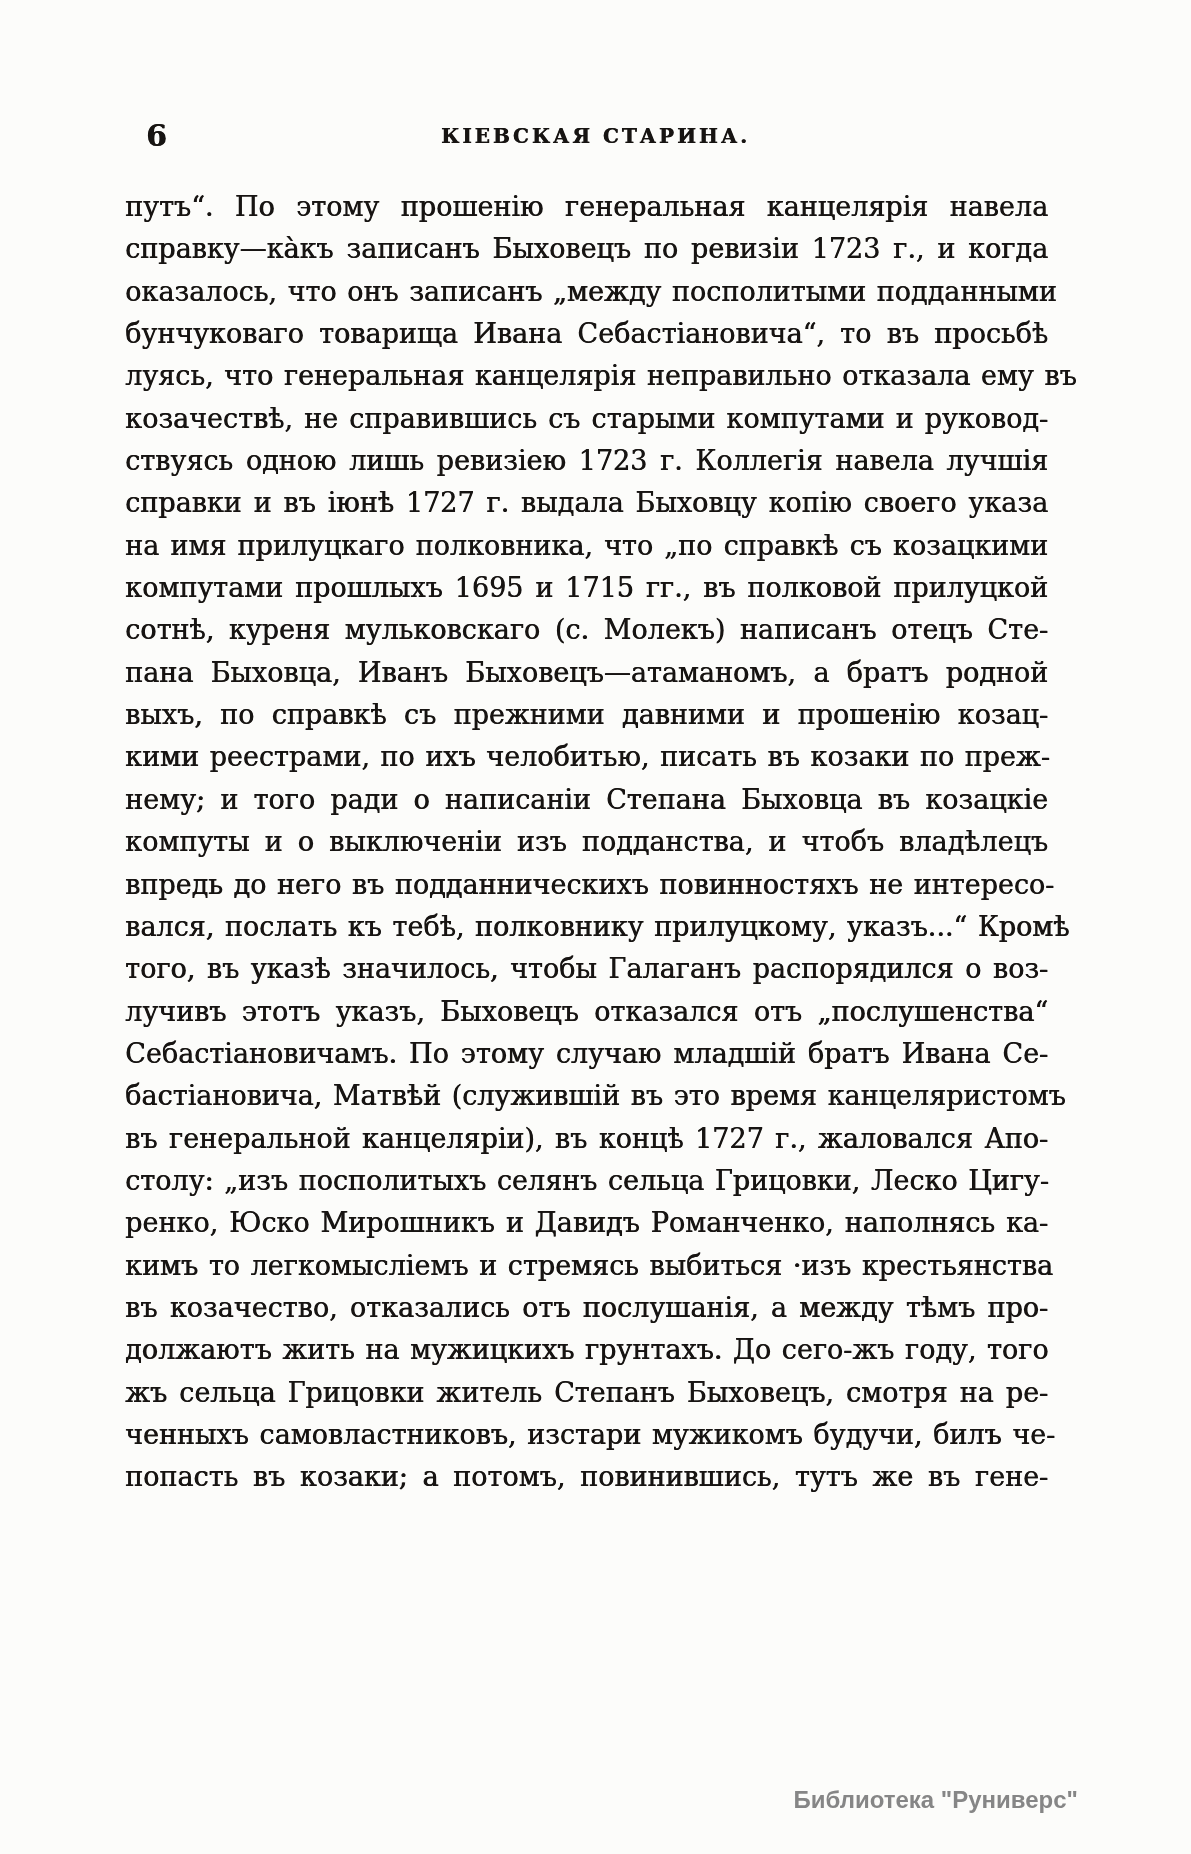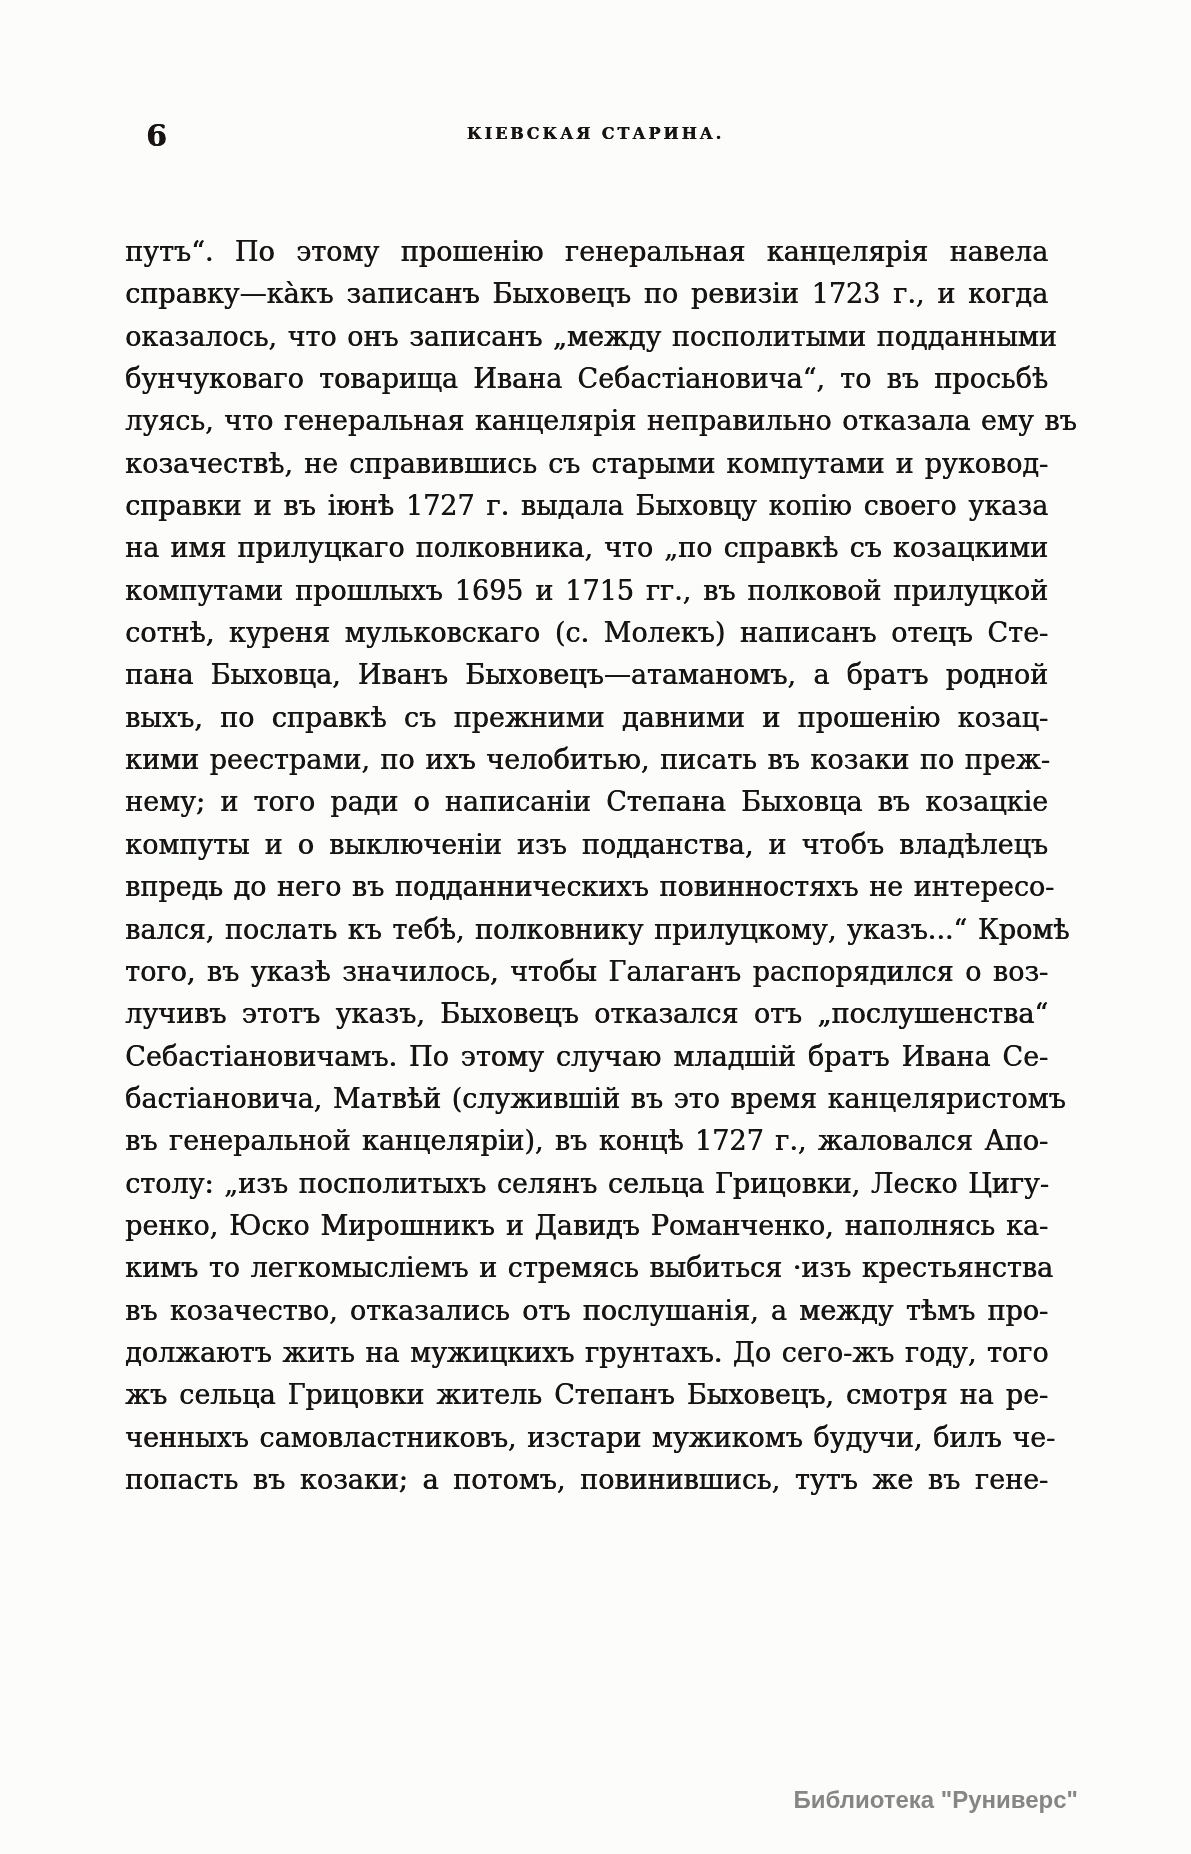--- a/index.html
+++ b/index.html
@@ -24,32 +24,31 @@
     font-weight: bold;
     letter-spacing: 1px;
     text-shadow: 0.5px 0 0 currentColor;
   }
   .header-title {
     position: absolute;
     left: 0;
     top: 124px;
     width: 1191px;
     text-align: center;
-    font-size: 16px;
+    font-size: 20px;
     font-weight: bold;
     letter-spacing: 3px;
     text-shadow: 0.5px 0 0 currentColor;
     white-space: nowrap;
   }
   .text-block {
     position: absolute;
     left: 125px;
     top: 186px;
     width: 923px;
-    margin-top: 45px;
   }
   .text-line {
     height: 42.35px;
     line-height: 42.35px;
     font-size: 27px;
     text-align: justify;
     text-align-last: justify;
     white-space: nowrap;
     text-shadow: 0.55px 0 0 currentColor;
     word-spacing: 2px;
@@ -73,20 +72,21 @@
   <div class="page-number">6</div>
   <div class="header-title">КІЕВСКАЯ СТАРИНА.</div>
 
   <div class="text-block">
     <div class="text-line">путъ“. По этому прошенію генеральная канцелярія навела</div>
     <div class="text-line">справку—ка̀къ записанъ Быховецъ по ревизіи 1723 г., и когда</div>
     <div class="text-line">оказалось, что онъ записанъ „между посполитыми подданными</div>
     <div class="text-line">бунчуковаго товарища Ивана Себастіановича“, то въ просьбѣ</div>
     <div class="text-line">луясь, что генеральная канцелярія неправильно отказала ему въ</div>
     <div class="text-line">козачествѣ, не справившись съ старыми компутами и руковод-</div>
+    <div class="text-line">ствуясь одною лишь ревизіею 1723 г. Коллегія навела лучшія</div>
     <div class="text-line">справки и въ іюнѣ 1727 г. выдала Быховцу копію своего указа</div>
     <div class="text-line">на имя прилуцкаго полковника, что „по справкѣ съ козацкими</div>
     <div class="text-line">компутами прошлыхъ 1695 и 1715 гг., въ полковой прилуцкой</div>
     <div class="text-line">сотнѣ, куреня мульковскаго (с. Молекъ) написанъ отецъ Сте-</div>
     <div class="text-line">пана Быховца, Иванъ Быховецъ—атаманомъ, а братъ родной</div>
     <div class="text-line">выхъ, по справкѣ съ прежними давними и прошенію козац-</div>
     <div class="text-line">кими реестрами, по ихъ челобитью, писать въ козаки по преж-</div>
     <div class="text-line">нему; и того ради о написаніи Степана Быховца въ козацкіе</div>
     <div class="text-line">компуты и о выключеніи изъ подданства, и чтобъ владѣлецъ</div>
     <div class="text-line">впредь до него въ подданническихъ повинностяхъ не интересо-</div>

